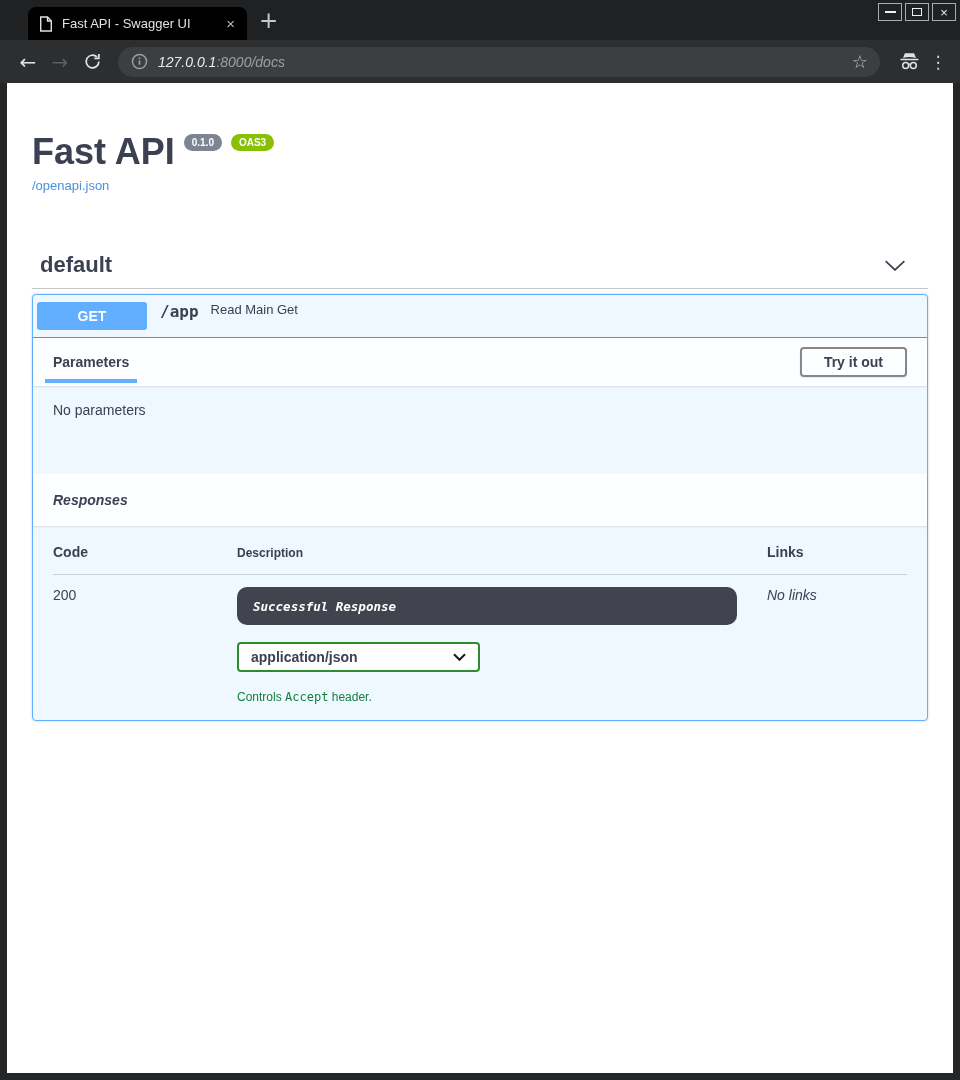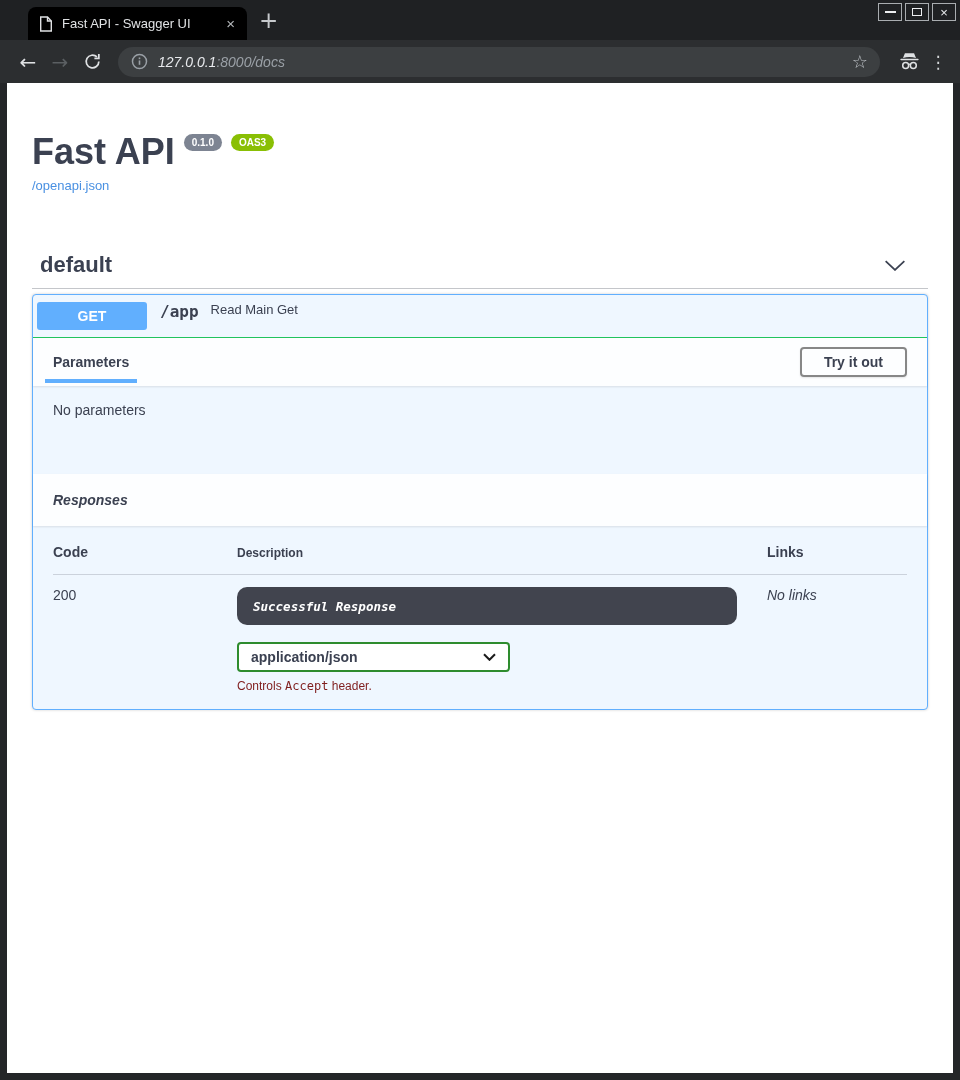--- a/index.html
+++ b/index.html
@@ -76,25 +76,25 @@
   .table-wrap { padding:18px 20px 16px; }
   .resp-head, .resp-row { display:grid; grid-template-columns:184px 530px 1fr; }
   .resp-head { padding-bottom:14px; border-bottom:1px solid rgba(59,65,81,.2); }
   .col-code, .col-links { font-size:14px; font-weight:700; color:#3b4151; }
   .col-desc { font-size:12px; font-weight:700; color:#3b4151; padding-top:2px; }
   .resp-row { padding-top:12px; }
   .code-val { font-size:14px; color:#3b4151; }
   .resp-box { width:500px; background:#41444e; border-radius:10px; padding:10px 16px; }
   .resp-box span { color:#fff; font-family:"DejaVu Sans Mono", monospace; font-style:italic;
                    font-weight:700; font-size:12.5px; }
-  .media-select { margin-top:17px; width:273px; height:30px; border:2px solid #2e8c2e; border-radius:4px;
+  .media-select { margin-top:17px; width:243px; height:30px; border:2px solid #2e8c2e; border-radius:4px;
                   background:#fff; display:flex; align-items:center; justify-content:space-between;
                   padding:0 12px; cursor:pointer; }
   .media-select .val { font-size:14px; font-weight:700; color:#3b4151; }
-  .media-note { margin-top:7px; font-size:12px; color:#7f1d1d; }
+  .media-note { margin-top:18px; font-size:12px; color:#15803d; }
   .media-note .mono { font-family:"DejaVu Sans Mono", monospace; }
   .links-val { font-size:14px; font-style:italic; color:#3b4151; }
 </style>
 </head>
 <body>
 
 <div>
 
   <div class="titlebar">
     <div class="tab">

